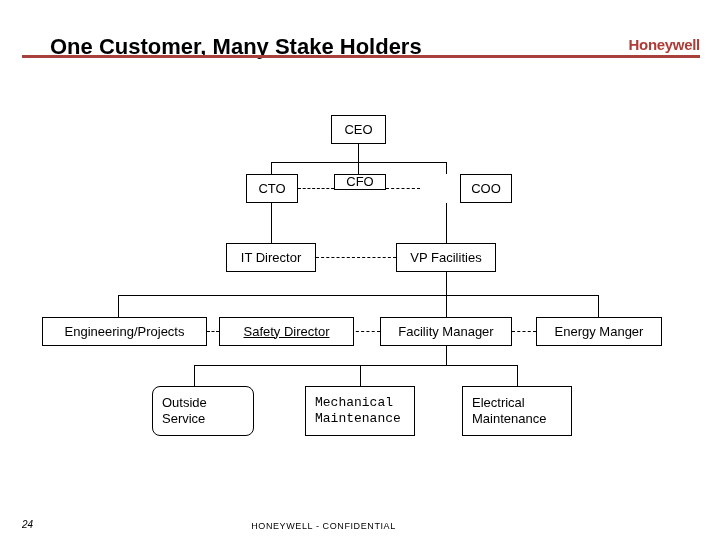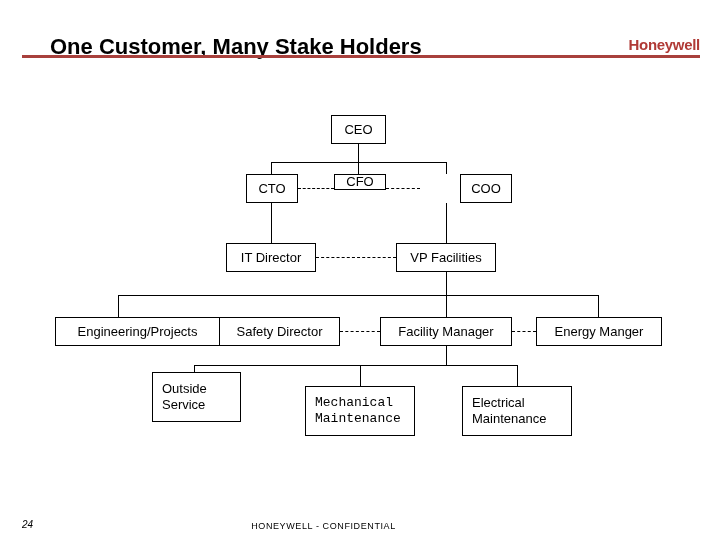--- a/index.html
+++ b/index.html
@@ -174,25 +174,25 @@
     </div>
 
     <div class="dash" style="left:316px; top:257px; width:80px;"></div>
 
     <div class="conn v" style="left:446px; top:272px; height:23px;"></div>
     <div class="conn h" style="left:118px; top:295px; width:481px;"></div>
     <div class="conn v" style="left:118px; top:295px; height:22px;"></div>
     <div class="conn v" style="left:446px; top:295px; height:22px;"></div>
     <div class="conn v" style="left:598px; top:295px; height:22px;"></div>
 
-    <div class="node center" style="left:55px; top:317px; width:165px; height:29px;">
+    <div class="node center" style="left:42px; top:317px; width:165px; height:29px;">
       <span class="node-label">Engineering/Projects</span>
     </div>
 
-    <div class="node center" style="left:219px; top:317px; width:121px; height:29px;">
+    <div class="node center" style="left:219px; top:317px; width:135px; height:29px;text-decoration:underline;">
       <span class="node-label">Safety Director</span>
     </div>
 
     <div class="node center" style="left:536px; top:317px; width:126px; height:29px;">
       <span class="node-label">Energy Manger</span>
     </div>
 
     <div class="node center" style="left:380px; top:317px; width:132px; height:29px;">
       <span class="node-label">Facility Manager</span>
     </div>
@@ -200,21 +200,21 @@
     <div class="dash" style="left:207px; top:331px; width:12px;"></div>
     <div class="dash" style="left:340px; top:331px; width:40px;"></div>
     <div class="dash" style="left:512px; top:331px; width:24px;"></div>
 
     <div class="conn v" style="left:446px; top:346px; height:19px;"></div>
     <div class="conn h" style="left:194px; top:365px; width:324px;"></div>
     <div class="conn v" style="left:194px; top:365px; height:21px;"></div>
     <div class="conn v" style="left:360px; top:365px; height:21px;"></div>
     <div class="conn v" style="left:517px; top:365px; height:21px;"></div>
 
-    <div class="node leftpad" style="left:152px; top:372px; width:89px; height:50px;">
+    <div class="node leftpad" style="left:152px; top:386px; width:102px; height:50px;border-radius:8px;">
       <span class="node-label">Outside</span>
       <span class="node-label">Service</span>
     </div>
 
     <div class="node leftpad" style="left:305px; top:386px; width:110px; height:50px;font-family:Liberation Mono, monospace;">
       <span class="node-label">Mechanical</span>
       <span class="node-label">Maintenance</span>
     </div>
 
     <div class="node leftpad" style="left:462px; top:386px; width:110px; height:50px;">

